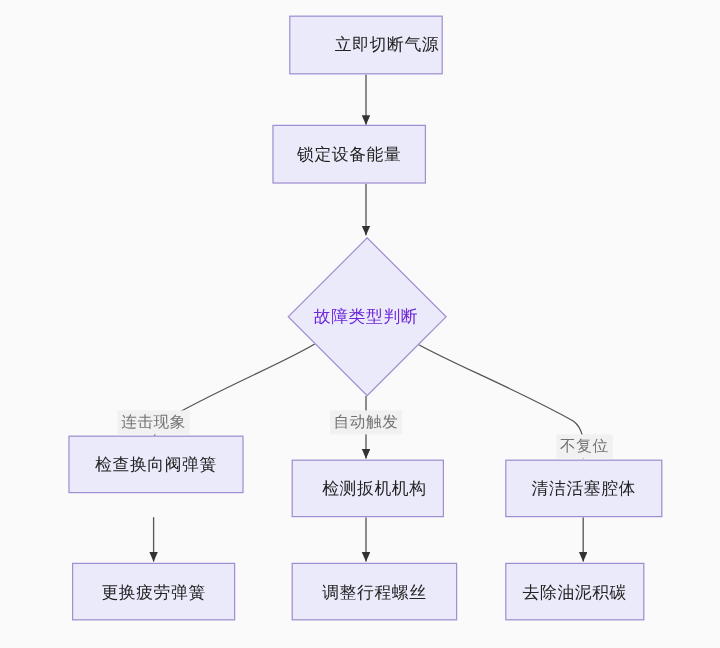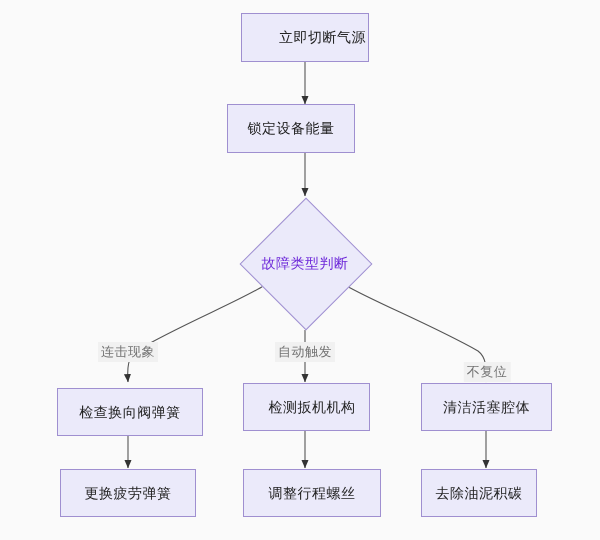--- a/index.html
+++ b/index.html
@@ -111,21 +111,21 @@
 
   <div class="node" style="left:227px; top:104px; width:128px; height:49px;">
     <span>锁定设备能量</span>
   </div>
 
   <div class="node decision" style="left:239px; top:196px; width:132px; height:134px;">
     <span class="decision-shape"></span>
     <span class="decision-label">故障类型判断</span>
   </div>
 
-  <div class="node" style="left:57px; top:388px; width:146px; height:48px;">
+  <div class="node" style="left:57px; top:363px; width:146px; height:48px;">
     <span>检查换向阀弹簧</span>
   </div>
 
   <div class="node" style="left:243px; top:383px; width:127px; height:48px;padding-left:11px;">
     <span>检测扳机机构</span>
   </div>
 
   <div class="node" style="left:60px; top:469px; width:136px; height:48px;">
     <span>更换疲劳弹簧</span>
   </div>

